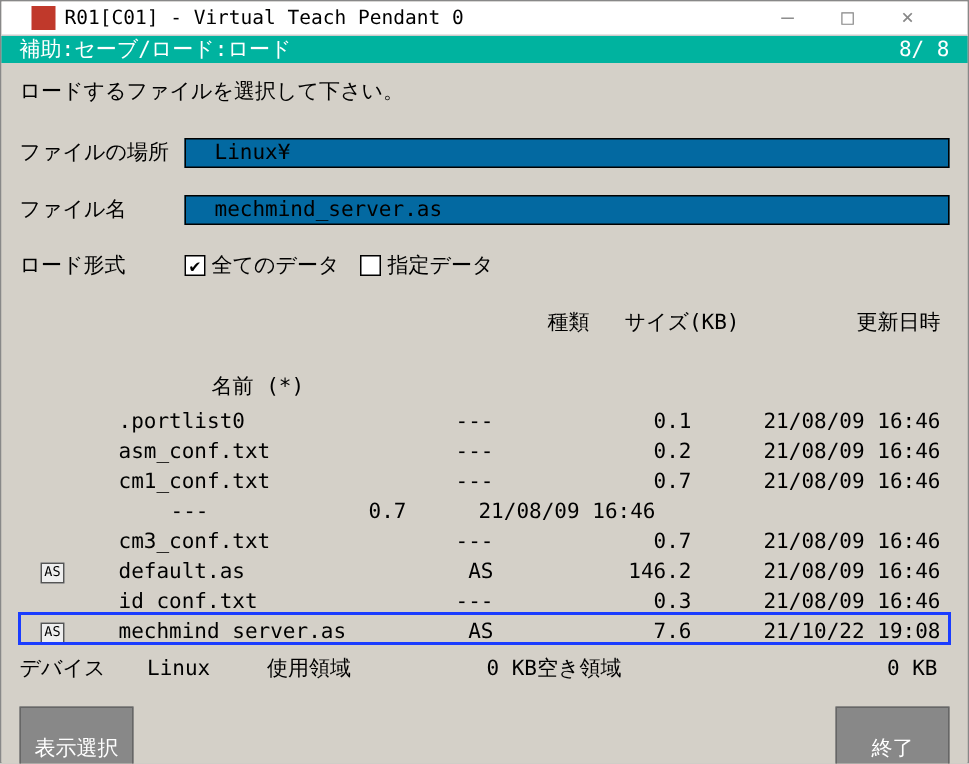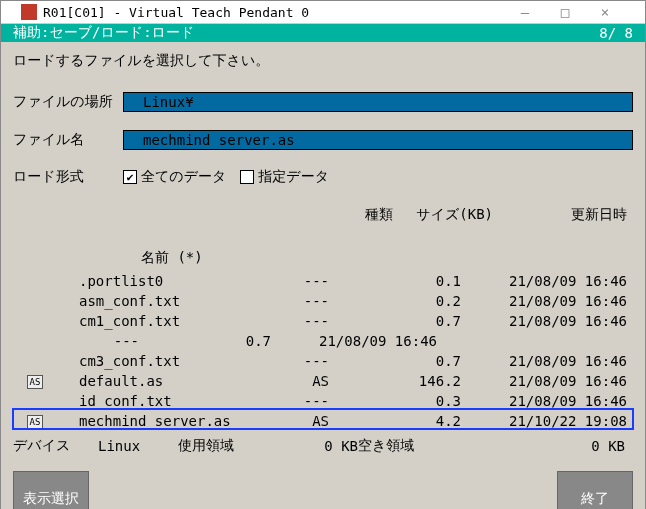--- a/index.html
+++ b/index.html
@@ -144,21 +144,21 @@
           <span class="file-icon blank"></span>
           <span class="file-name">id_conf.txt</span>
           <span class="file-kind">---</span>
           <span class="file-size">0.3</span>
           <span class="file-date">21/08/09 16:46</span>
         </div>
         <div class="file-row selected">
           <span class="file-icon">AS</span>
           <span class="file-name">mechmind_server.as</span>
           <span class="file-kind">AS</span>
-          <span class="file-size">4.2</span>
+          <span class="file-size">7.6</span>
           <span class="file-date">21/10/22 19:08</span>
         </div>
       </div>
 
     <div class="spacer"></div>
 
     <div class="device-row">
       <div class="seg1">デバイス</div>
       <div class="seg2">Linux</div>
       <div class="seg3">使用領域</div>

